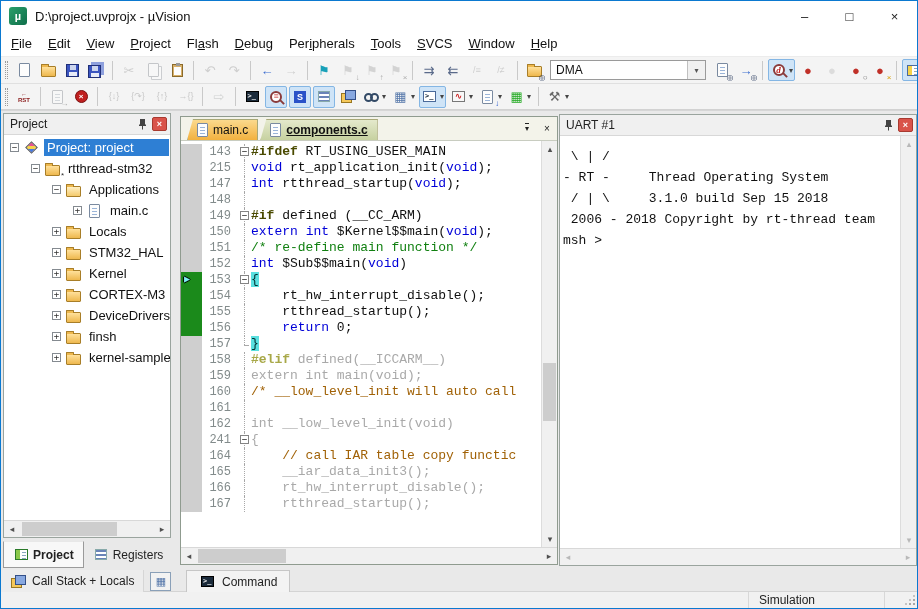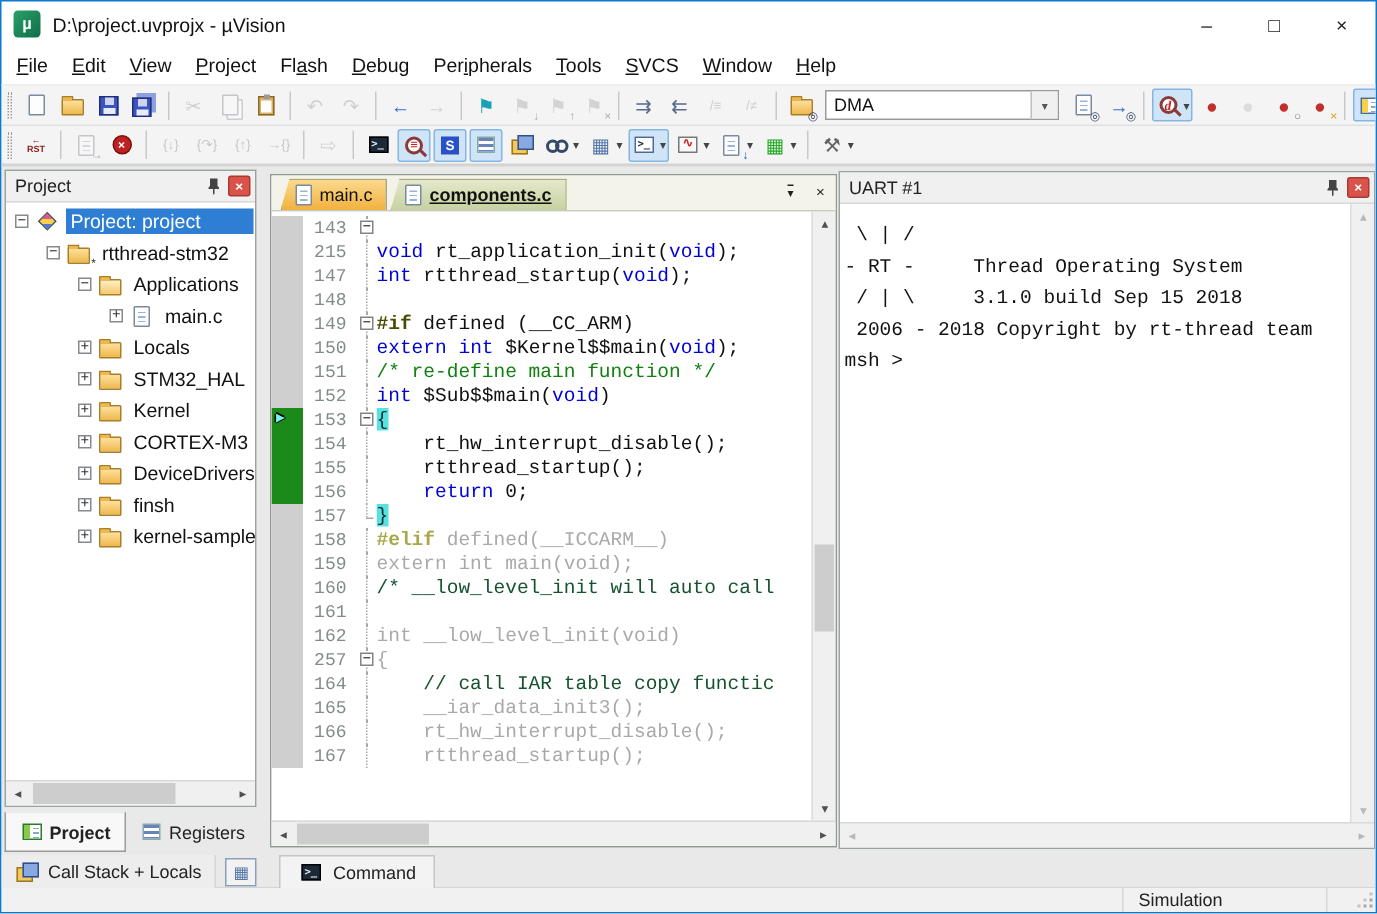--- a/index.html
+++ b/index.html
@@ -130,21 +130,21 @@
   .cnum{width:36px;flex:none;text-align:right;padding-right:7px;color:#828b8b;font-size:12px}
   .cfold{width:13px;flex:none;position:relative}
   .fline{position:absolute;left:6px;top:0;bottom:0;border-left:1px dotted #a8a8a8}
   .fbox{position:absolute;left:2px;top:3px;width:9px;height:9px;background:#fff;border:1px solid #848484;
     font:9px/7px "DejaVu Sans Mono",monospace;text-align:center;color:#222;z-index:1}
   .cfold.fend .fline{height:9px;bottom:auto}
   .cfold.fend::after{content:"";position:absolute;left:6px;top:9px;width:5px;border-top:1px solid #a8a8a8}
   .ccode{flex:1;overflow:hidden}
   .tk-k{color:#0000d8}.tk-t{color:#101010}.tk-c{color:#118011}
   .tk-d{color:#4a4a00;font-weight:bold}.tk-dg{color:#a8a848;font-weight:bold}
-  .tk-g{color:#a9a9a9}.tk-gc{color:#14532d}
+  .tk-g{color:#a9a9a9}.tk-gc{color:#a16207}
   .tk-hl{background:#5ae0e0;color:#003030}
   .vsb{width:16px;flex:none;background:#f0f0f0;border-left:1px solid #dcdcdc;display:flex;flex-direction:column}
   .vtrack{flex:1;position:relative}
   .vthumb{position:absolute;left:1px;right:1px;background:#cdcdcd}
   
   #uart{left:558px;top:3px;width:358px;height:452px;display:flex;flex-direction:column}
   .ubody{flex:1;display:flex;overflow:hidden}
   .utext{flex:1;font-family:"Liberation Mono","DejaVu Sans Mono",monospace;font-size:13px;line-height:21px;
     padding:10px 3px;white-space:pre;overflow:hidden;color:#111;background:#fff}
   
@@ -561,39 +561,39 @@
             <span class="etlabel">components.c</span>
           </div>
           <span class="etabsp"></span>
           <span class="etab-ctl">
             <span class="ovl">▾</span>
           </span>
           <span class="etab-ctl">×</span>
         </div>
       <div class="ebody">
         <div class="ecode" id="ecode">
-            <div class="crow"><span class="cmargin"></span><span class="cnum">143</span><span class="cfold"><span class="fline"></span><span class="fbox">−</span></span></div>
+            <div class="crow"><span class="cmargin"></span><span class="cnum">143</span><span class="cfold"><span class="fline"></span><span class="fbox">−</span></span><span class="ccode"><span class="tk-d">#ifdef</span><span class="tk-t"> RT_USING_USER_MAIN</span></span></div>
             <div class="crow"><span class="cmargin"></span><span class="cnum">215</span><span class="cfold"><span class="fline"></span></span><span class="ccode"><span class="tk-k">void</span><span class="tk-t"> rt_application_init(</span><span class="tk-k">void</span><span class="tk-t">);</span></span></div>
             <div class="crow"><span class="cmargin"></span><span class="cnum">147</span><span class="cfold"><span class="fline"></span></span><span class="ccode"><span class="tk-k">int</span><span class="tk-t"> rtthread_startup(</span><span class="tk-k">void</span><span class="tk-t">);</span></span></div>
             <div class="crow"><span class="cmargin"></span><span class="cnum">148</span><span class="cfold"><span class="fline"></span></span><span class="ccode"></span></div>
             <div class="crow"><span class="cmargin"></span><span class="cnum">149</span><span class="cfold"><span class="fline"></span><span class="fbox">−</span></span><span class="ccode"><span class="tk-d">#if</span><span class="tk-t"> defined (__CC_ARM)</span></span></div>
             <div class="crow"><span class="cmargin"></span><span class="cnum">150</span><span class="cfold"><span class="fline"></span></span><span class="ccode"><span class="tk-k">extern</span><span class="tk-t"> </span><span class="tk-k">int</span><span class="tk-t"> $Kernel$$main(</span><span class="tk-k">void</span><span class="tk-t">);</span></span></div>
             <div class="crow"><span class="cmargin"></span><span class="cnum">151</span><span class="cfold"><span class="fline"></span></span><span class="ccode"><span class="tk-c">/* re-define main function */</span></span></div>
             <div class="crow"><span class="cmargin"></span><span class="cnum">152</span><span class="cfold"><span class="fline"></span></span><span class="ccode"><span class="tk-k">int</span><span class="tk-t"> $Sub$$main(</span><span class="tk-k">void</span><span class="tk-t">)</span></span></div>
             <div class="crow"><span class="cmargin ga"><span class="parrow">▶</span></span><span class="cnum">153</span><span class="cfold"><span class="fline"></span><span class="fbox">−</span></span><span class="ccode"><span class="tk-hl">{</span></span></div>
             <div class="crow"><span class="cmargin g"></span><span class="cnum">154</span><span class="cfold"><span class="fline"></span></span><span class="ccode"><span class="tk-t">    rt_hw_interrupt_disable();</span></span></div>
             <div class="crow"><span class="cmargin g"></span><span class="cnum">155</span><span class="cfold"><span class="fline"></span></span><span class="ccode"><span class="tk-t">    rtthread_startup();</span></span></div>
             <div class="crow"><span class="cmargin g"></span><span class="cnum">156</span><span class="cfold"><span class="fline"></span></span><span class="ccode"><span class="tk-t">    </span><span class="tk-k">return</span><span class="tk-t"> 0;</span></span></div>
             <div class="crow"><span class="cmargin"></span><span class="cnum">157</span><span class="cfold fend"><span class="fline"></span></span><span class="ccode"><span class="tk-hl">}</span></span></div>
             <div class="crow"><span class="cmargin"></span><span class="cnum">158</span><span class="cfold"><span class="fline"></span></span><span class="ccode"><span class="tk-dg">#elif</span><span class="tk-g"> defined(__ICCARM__)</span></span></div>
             <div class="crow"><span class="cmargin"></span><span class="cnum">159</span><span class="cfold"><span class="fline"></span></span><span class="ccode"><span class="tk-g">extern int main(void);</span></span></div>
             <div class="crow"><span class="cmargin"></span><span class="cnum">160</span><span class="cfold"><span class="fline"></span></span><span class="ccode"><span class="tk-gc">/* __low_level_init will auto call</span></span></div>
             <div class="crow"><span class="cmargin"></span><span class="cnum">161</span><span class="cfold"><span class="fline"></span></span></div>
             <div class="crow"><span class="cmargin"></span><span class="cnum">162</span><span class="cfold"><span class="fline"></span></span><span class="ccode"><span class="tk-g">int __low_level_init(void)</span></span></div>
-            <div class="crow"><span class="cmargin"></span><span class="cnum">257</span><span class="cfold"><span class="fline"></span><span class="fbox">−</span></span><span class="ccode"><span class="tk-g">{</span></span></div>
+            <div class="crow"><span class="cmargin"></span><span class="cnum">241</span><span class="cfold"><span class="fline"></span><span class="fbox">−</span></span><span class="ccode"><span class="tk-g">{</span></span></div>
             <div class="crow"><span class="cmargin"></span><span class="cnum">164</span><span class="cfold"><span class="fline"></span></span><span class="ccode"><span class="tk-gc">    // call IAR table copy functic</span></span></div>
             <div class="crow"><span class="cmargin"></span><span class="cnum">165</span><span class="cfold"><span class="fline"></span></span><span class="ccode"><span class="tk-g">    __iar_data_init3();</span></span></div>
             <div class="crow"><span class="cmargin"></span><span class="cnum">166</span><span class="cfold"><span class="fline"></span></span><span class="ccode"><span class="tk-g">    rt_hw_interrupt_disable();</span></span></div>
             <div class="crow"><span class="cmargin"></span><span class="cnum">167</span><span class="cfold"><span class="fline"></span></span><span class="ccode"><span class="tk-g">    rtthread_startup();</span></span></div>
           </div>
         <div class="vsb">
           <span class="sbtn">▴</span>
           <span class="vtrack">
               <span class="vthumb" style="top:55%;height:58px"></span>
             </span>

